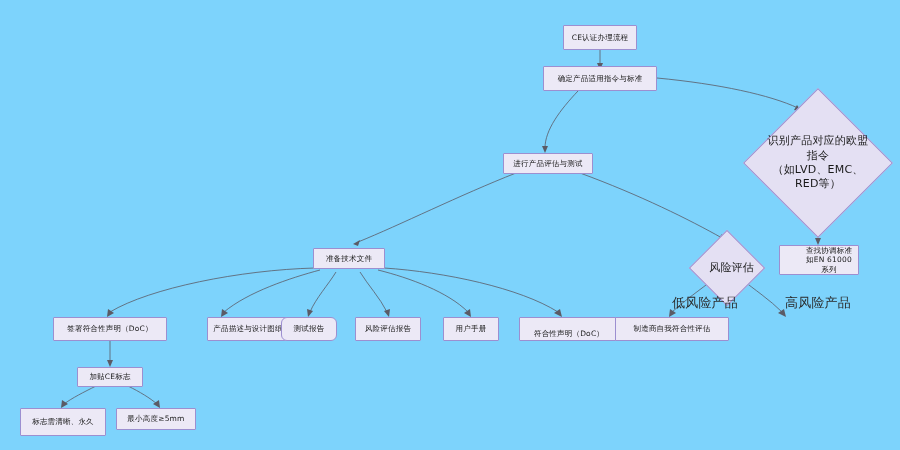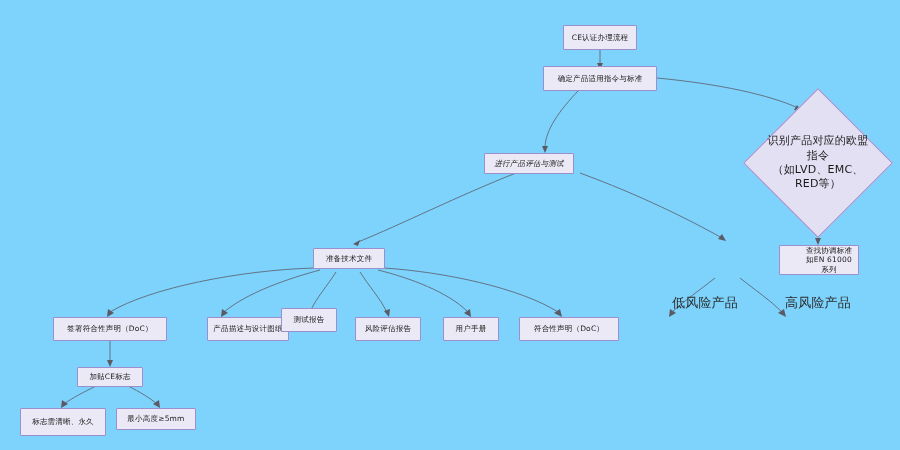--- a/index.html
+++ b/index.html
@@ -167,53 +167,62 @@
       <span>识别产品对应的欧盟指令</span>
       <span class="line2">（如LVD、EMC、RED等）</span>
     </div>
   </div>
 
   <div class="node" style="left:779px; top:245px; width:80px; height:30px;padding-left:24px;">
     <span>查找协调标准</span>
     <span class="line2">如EN 61000系列</span>
   </div>
 
-  <div class="node" style="left:484px; top:153px; width:90px; height:21px;font-style:italic;">
+  <div class="node" style="left:503px; top:153px; width:90px; height:21px;">
     <span>进行产品评估与测试</span>
   </div>
 
   <div class="node" style="left:313px; top:248px; width:72px; height:21px;">
     <span>准备技术文件</span>
   </div>
 
+  <div class="diamond-wrap" style="left:700px; top:241px; width:54px; height:54px;">
+    <div class="diamond-shape"></div>
+    <div class="diamond-label">
+      <span>风险评估</span>
+    </div>
+  </div>
 
   <div class="node" style="left:53px; top:317px; width:114px; height:24px;">
     <span>签署符合性声明（DoC）</span>
   </div>
 
   <div class="node" style="left:183px; top:317px; width:82px; height:24px;margin-left:24px;">
     <span>产品描述与设计图纸</span>
   </div>
 
-  <div class="node" style="left:281px; top:308px; width:56px; height:24px;">
+  <div class="node" style="left:281px; top:317px; width:56px; height:24px;border-radius:6px;">
     <span>测试报告</span>
   </div>
 
   <div class="node" style="left:355px; top:317px; width:66px; height:24px;">
     <span>风险评估报告</span>
   </div>
 
   <div class="node" style="left:443px; top:317px; width:56px; height:24px;">
     <span>用户手册</span>
   </div>
 
-  <div class="node" style="left:519px; top:317px; width:100px; height:24px;">
+  <div class="node" style="left:519px; top:317px; width:100px; height:24px;justify-content:flex-end;">
     <span>符合性声明（DoC）</span>
   </div>
 
+  <div class="node" style="left:615px; top:317px; width:114px; height:24px;">
+    <span>制造商自我符合性评估</span>
+  </div>
 
 
   <div class="node" style="left:77px; top:367px; width:66px; height:20px;">
     <span>加贴CE标志</span>
   </div>
 
   <div class="node" style="left:20px; top:408px; width:86px; height:28px;">
     <span>标志需清晰、永久</span>
   </div>
 

